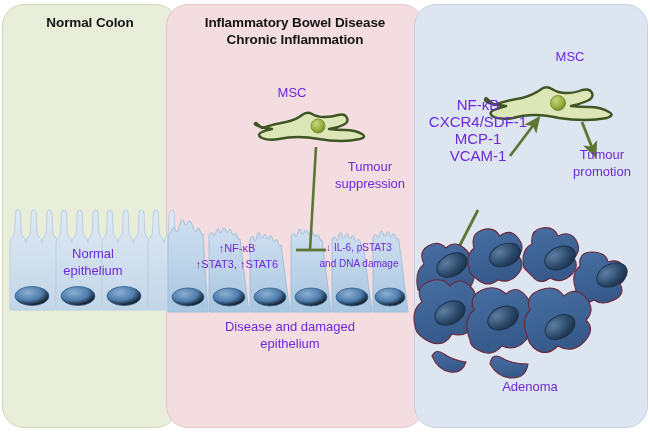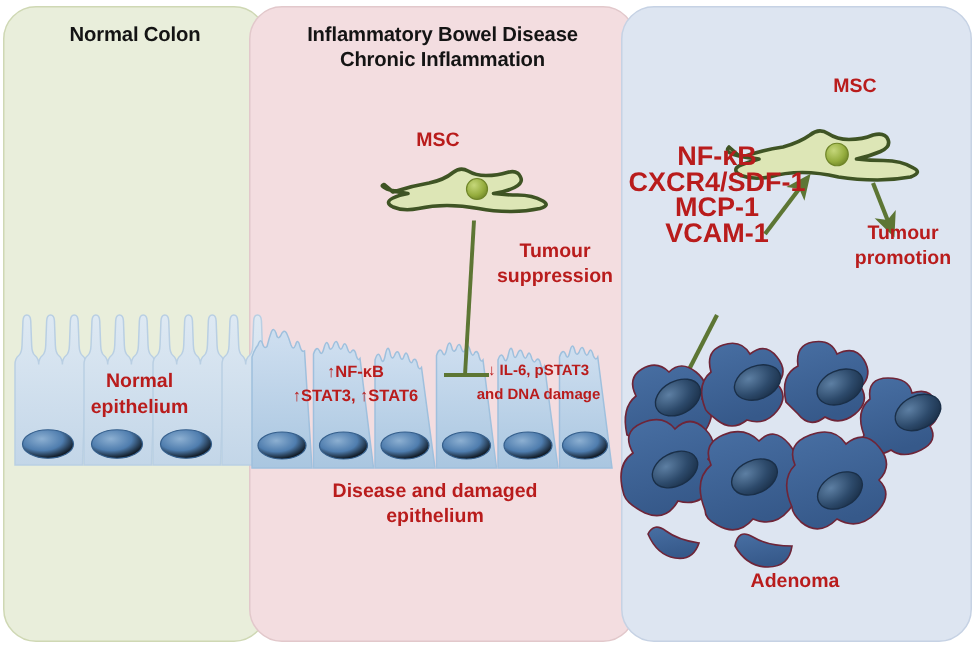--- a/index.html
+++ b/index.html
@@ -44,22 +44,22 @@
     color: #141414;
     letter-spacing: -0.1px;
     line-height: 17px;
   }
   #title-normal { top: 14px; }
   #title-ibd { top: 14px; }
   #title-tumour { top: 14px; }
 
   .lbl {
     position: absolute;
-    font-weight: bold;
-    color: #b91c1c;
+    font-weight: normal;
+    color: #6d28d9;
     text-align: center;
     line-height: 17px;
     white-space: pre-line;
   }
 
   
   #msc-label-ibd { left: 232px; top: 84px; width: 120px; font-size: 13px; }
   #msc-label-tum { left: 520px; top: 48px; width: 100px; font-size: 13px; }
 
   
@@ -76,21 +76,21 @@
     left: 180px; top: 318px; width: 220px; font-size: 13px;
   }
 
   
   #normal-epi-label {
     left: 42px; top: 245px; width: 102px; font-size: 13px;
   }
 
   
   #cytokine-list {
-    left: 416px; top: 96px; width: 124px; font-size: 18px; line-height: 17px;
+    left: 416px; top: 96px; width: 124px; font-size: 15px; line-height: 17px;
   }
   #tumour-promotion {
     left: 556px; top: 146px; width: 92px; font-size: 13px;
   }
   #adenoma-label {
     left: 470px; top: 378px; width: 120px; font-size: 13px; text-align: center;
   }
 
   svg.layer {
     position: absolute; left: 0; top: 0;

